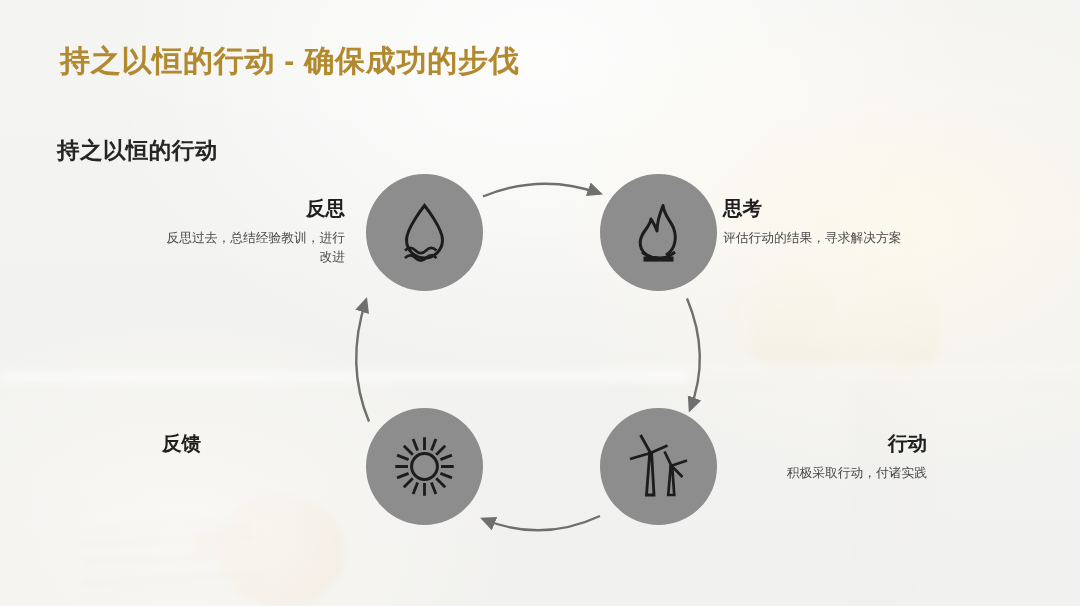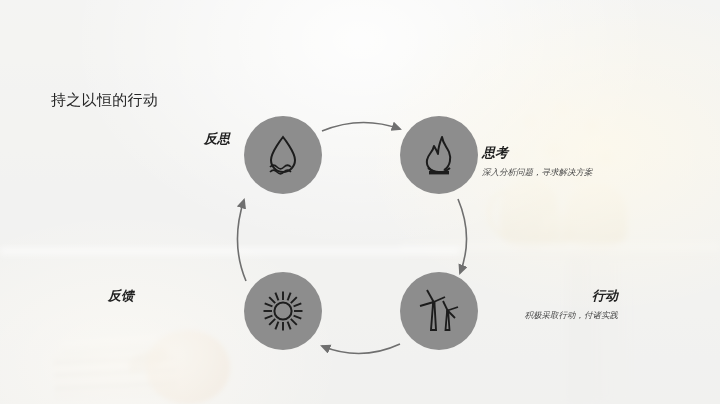--- a/index.html
+++ b/index.html
@@ -138,24 +138,24 @@
     left: 40px;
     top: 27px;
     font-size: 20px;
     font-weight: bold;
     color: #b1892f;
     letter-spacing: 0.5px;
     white-space: nowrap;
   }
   .section-heading {
     position: absolute;
-    left: 51px;
+    left: 38px;
     top: 91px;
     font-size: 15px;
-    font-weight: normal;
+    font-weight: bold;
     color: #262626;
     letter-spacing: 0.3px;
     white-space: nowrap;
   }
 
   
   .cycle { position: absolute; inset: 0; }
 
   .node-circle {
     position: absolute;
@@ -167,36 +167,36 @@
     align-items: center;
     justify-content: center;
   }
   .node-circle svg { display: block; }
 
   .c-reflect { left: 244px; top: 116px; }
   .c-think   { left: 400px; top: 116px; }
   .c-act     { left: 400px; top: 272px; }
   .c-feedback{ left: 244px; top: 272px; }
 
-  .node-text { position: absolute; font-style: italic; }
+  .node-text { position: absolute; }
   .node-title {
     font-size: 13px;
     font-weight: bold;
     color: #1f1f1f;
     line-height: 1.2;
   }
   .node-desc {
     margin-top: 5px;
     font-size: 8.5px;
     color: #4a4a4a;
     line-height: 1.55;
   }
 
   .t-reflect { left: 108px; top: 131px; width: 122px; text-align: right; }
-  .t-think   { left: 482px; top: 131px; width: 128px; text-align: left; margin-top: 14px; }
+  .t-think   { left: 482px; top: 131px; width: 128px; text-align: left; }
   .t-act     { left: 482px; top: 288px; width: 136px; text-align: right; }
   .t-feedback{ left: 108px; top: 288px; width: 122px; text-align: left; }
 
   .arrows { position: absolute; inset: 0; pointer-events: none; }
 </style>
 </head>
 <body>
 
 <div id="slide">
 
@@ -211,20 +211,21 @@
     <div class="bg-table-leg"></div>
     <div class="book-open"></div>
     <div class="books"></div>
     <div class="fruit-leaf"></div>
     <div class="fruit"></div>
   </div>
   <div class="bg-layer bg-veil"></div>
   <div class="bg-layer bg-wash"></div>
   <div class="bg-shelf-highlight"></div>
 
+  <div class="slide-title">持之以恒的行动 - 确保成功的步伐</div>
 
   <div class="section-heading">持之以恒的行动</div>
 
   <div class="cycle">
 
     <svg class="arrows" width="720" height="404" viewBox="0 0 720 404">
       <defs>
         <marker id="ah" markerWidth="7" markerHeight="7" refX="5.2" refY="3" orient="auto">
           <path d="M0,0 L6.5,3 L0,6 Z" fill="#6f6f6f"></path>
         </marker>
@@ -300,25 +301,26 @@
             <line x1="32.6" y1="26.6" x2="40.3" y2="29.6"></line>
             <line x1="3.7" y1="29.6" x2="11.4" y2="26.6"></line>
             <line x1="32.6" y1="17.4" x2="40.3" y2="14.4"></line>
           </g>
         </svg>
       </span>
     </div>
 
     <div class="node-text t-reflect">
       <div class="node-title">反思</div>
+      <div class="node-desc">反思过去，总结经验教训，进行改进</div>
     </div>
 
     <div class="node-text t-think">
       <div class="node-title">思考</div>
-      <div class="node-desc">深入分析问题，寻求解决方案</div>
+      <div class="node-desc">评估行动的结果，寻求解决方案</div>
     </div>
 
     <div class="node-text t-act">
       <div class="node-title">行动</div>
       <div class="node-desc">积极采取行动，付诸实践</div>
     </div>
 
     <div class="node-text t-feedback">
       <div class="node-title">反馈</div>
     </div>

